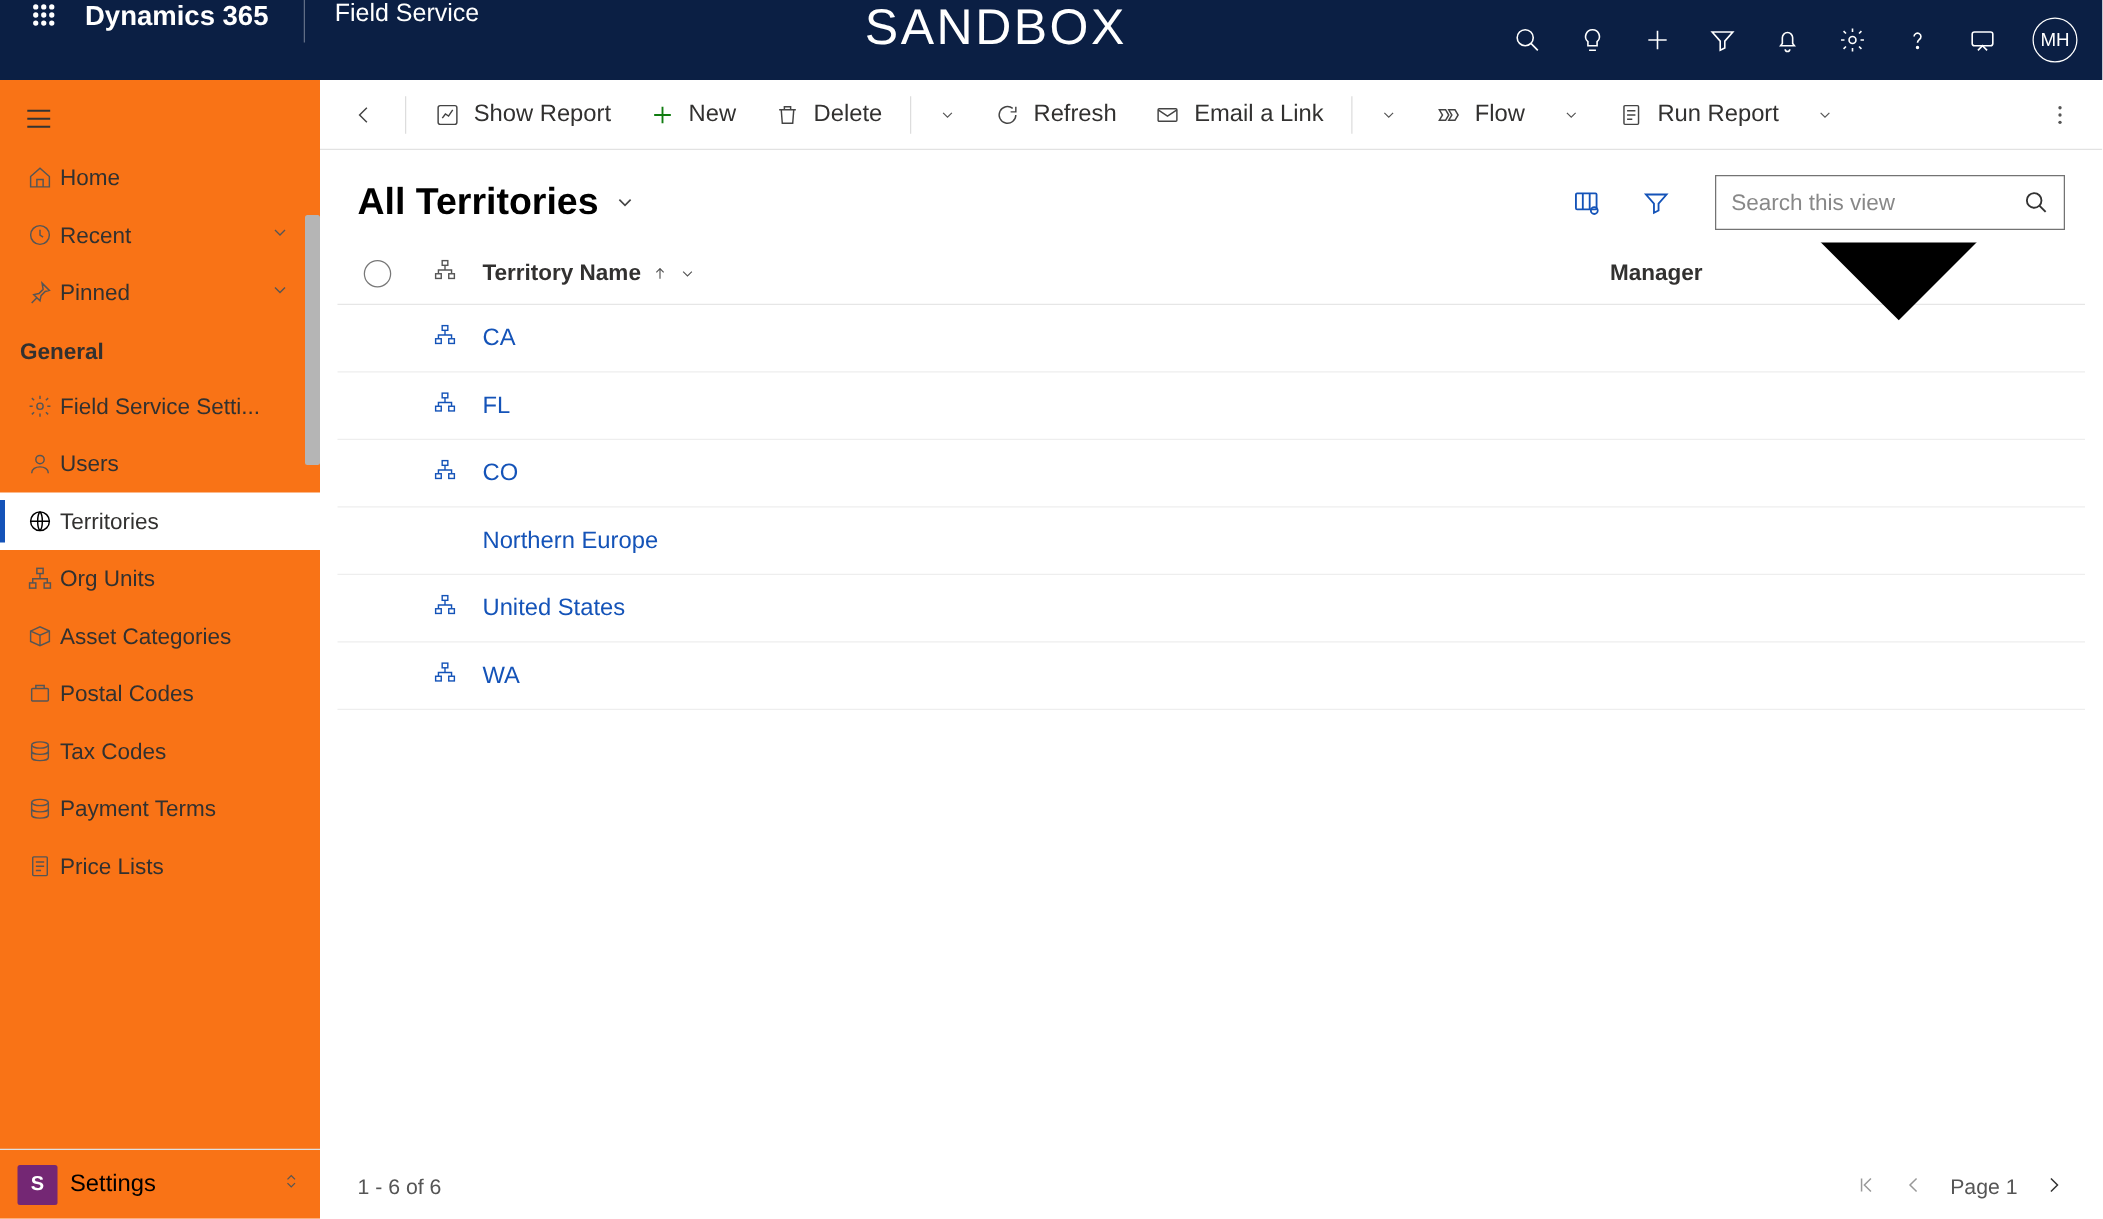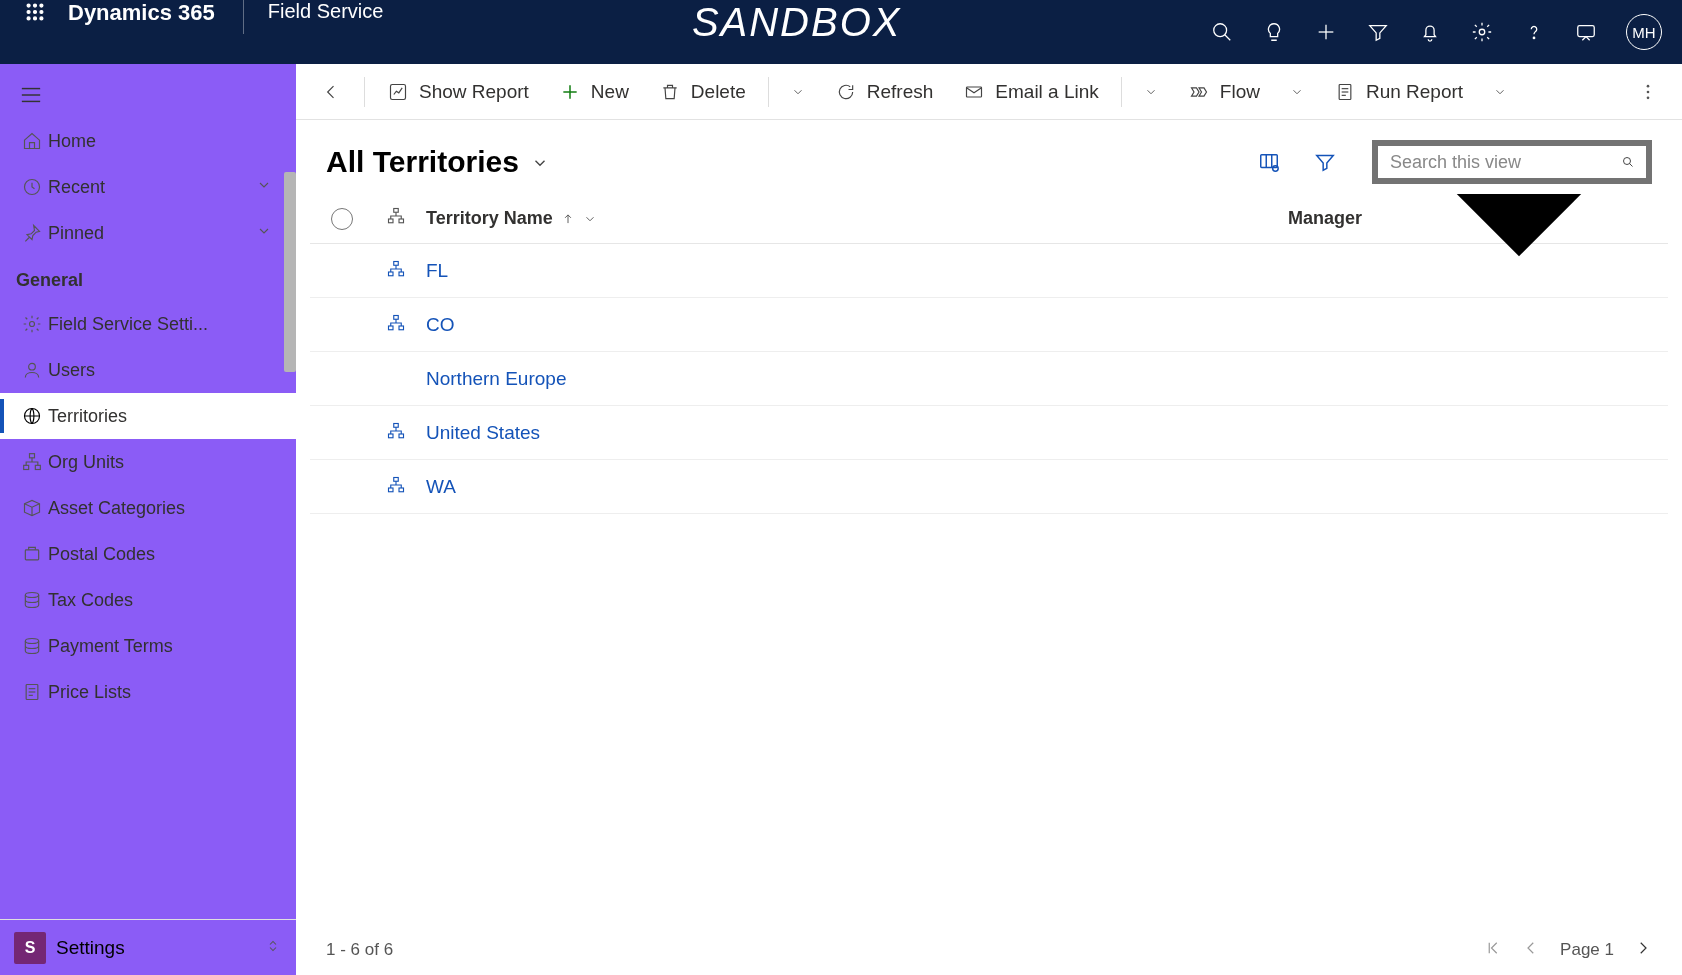--- a/index.html
+++ b/index.html
@@ -10,31 +10,31 @@
   height: 64px;
   background: #0b1f44;
   color: #fff;
   display: flex;
   padding: 0 10px;
 }
 .top-header .waffle { width: 50px; display:flex; justify-content:center; }
 .top-header .brand { font-size: 22px; font-weight:600; padding: 0 18px 0 8px; }
 .top-header .divider { width:1px; height:34px; background:rgba(255,255,255,.35); margin:0 10px; }
 .top-header .app-name { font-size: 20px; font-weight:400; padding-left: 14px; }
-.top-header .sandbox { flex:1; text-align:center; font-size: 40px; font-weight:300; letter-spacing:2px;font-style:italic; }
+.top-header .sandbox { flex:1; text-align:center; font-size: 40px; font-weight:300; letter-spacing:2px; }
 .top-header .right-icons { display:flex; align-items:center; gap: 28px; padding-right: 10px; }
 .top-header .avatar-circle { width:36px; height:36px; border:1.5px solid #fff; border-radius:50%; display:flex; align-items:center; justify-content:center; font-size:15px; }
 .hdr-icon { width:24px; height:24px; display:flex; align-items:center; justify-content:center; cursor:pointer; }
 .hdr-icon svg { width:22px; height:22px; stroke:#fff; fill:none; stroke-width:1.4; }
 
 
 .body-area { display:flex; height: calc(100% - 64px); }
 
 
-.sidebar { width: 296px; background:#8b5cf6; display:flex; flex-direction:column; position:relative; }
+.sidebar { width: 256px; background:#f97316; display:flex; flex-direction:column; position:relative; }
 .sidebar .scroll-thumb { position:absolute; right:0; top:108px; width:12px; height:200px; background:#b5b5b5; border-radius:2px; }
 .sidebar-top { padding: 12px 0 0 0; }
 .hamburger { padding: 10px 20px; cursor:pointer; }
 .hamburger svg { width:22px; height:18px; stroke:#333; stroke-width:1.6; }
 
 .nav-item { display:flex; align-items:center; height:46px; padding: 0 16px; cursor:pointer; font-size:18px; color:#323130; }
 .nav-item .ic { width:32px; display:flex; justify-content:center; }
 .nav-item .ic svg { width:20px; height:20px; stroke:#555; fill:none; stroke-width:1.4; }
 .nav-item .txt { flex:1; white-space:nowrap; overflow:hidden; text-overflow:ellipsis; }
 .nav-item .chev { width:24px; }
@@ -63,21 +63,21 @@
 .chev-sm svg{width:14px;height:14px;stroke:#555;stroke-width:1.6;fill:none;}
 .cmdbar .spacer{flex:1;}
 .more-dots svg{width:20px;height:20px;fill:#555;}
 
 .view-header { display:flex; align-items:center; padding: 20px 30px 10px; gap:18px; }
 .view-title { font-size:30px; font-weight:600; display:flex; align-items:center; gap:12px; cursor:pointer;}
 .view-title .chev svg{width:18px;height:18px;stroke:#444;stroke-width:1.8;fill:none;}
 .view-header .sp{flex:1;}
 .vh-icon { width:38px; height:38px; display:flex; align-items:center; justify-content:center; cursor:pointer;}
 .vh-icon svg{width:22px;height:22px;stroke:#1453b8;fill:none;stroke-width:1.6;}
-.search-wrap { display:flex; align-items:center; width:280px; height:44px; border:6px solid #737373; padding:16px 12px; margin-left:10px;}
+.search-wrap { display:flex; align-items:center; width:280px; height:44px; border:1px solid #737373; padding:16px 12px; margin-left:10px;}
 .search-wrap input { border:none; outline:none; flex:1; font-size:18px; color:#333; background:transparent;}
 .search-wrap input::placeholder{color:#888;}
 .search-wrap svg{width:20px;height:20px;stroke:#333;stroke-width:1.8;fill:none;}
 
 .grid { flex:1; overflow:auto; padding: 0 14px 0 14px; }
 .grid-head { display:flex; align-items:center; height:50px; border-bottom:1px solid #e6e6e6; padding-left: 8px; font-size:18px; font-weight:600; color:#323130;}
 .col-check{ width:48px; display:flex; justify-content:center;}
 .col-check .circ{width:22px;height:22px;border:1.5px solid #777;border-radius:50%;}
 .col-ico{ width:60px; display:flex; justify-content:center;}
 .col-name{ flex:1; display:flex; align-items:center; gap:8px; cursor:pointer;}
@@ -479,20 +479,37 @@
             </div>
             <div class="col-ico">
               <span class="hier-ic"><svg viewBox="0 0 24 24">
                   <rect x="9" y="2" width="6" height="5"></rect>
                   <rect x="2" y="16" width="6" height="5"></rect>
                   <rect x="16" y="16" width="6" height="5"></rect>
                   <path d="M12 7v5M12 12H5v4M12 12h7v4"></path>
                 </svg></span>
             </div>
             <div class="col-name">
+              <span class="link">CA</span>
+            </div>
+            <div class="col-mgr"></div>
+          </div>
+          <div class="grid-row">
+            <div class="col-check">
+              <div class="circ"></div>
+            </div>
+            <div class="col-ico">
+              <span class="hier-ic"><svg viewBox="0 0 24 24">
+                  <rect x="9" y="2" width="6" height="5"></rect>
+                  <rect x="2" y="16" width="6" height="5"></rect>
+                  <rect x="16" y="16" width="6" height="5"></rect>
+                  <path d="M12 7v5M12 12H5v4M12 12h7v4"></path>
+                </svg></span>
+            </div>
+            <div class="col-name">
               <span class="link">FL</span>
             </div>
             <div class="col-mgr"></div>
           </div>
           <div class="grid-row">
             <div class="col-check">
               <div class="circ"></div>
             </div>
             <div class="col-ico">
               <span class="hier-ic"><svg viewBox="0 0 24 24">

